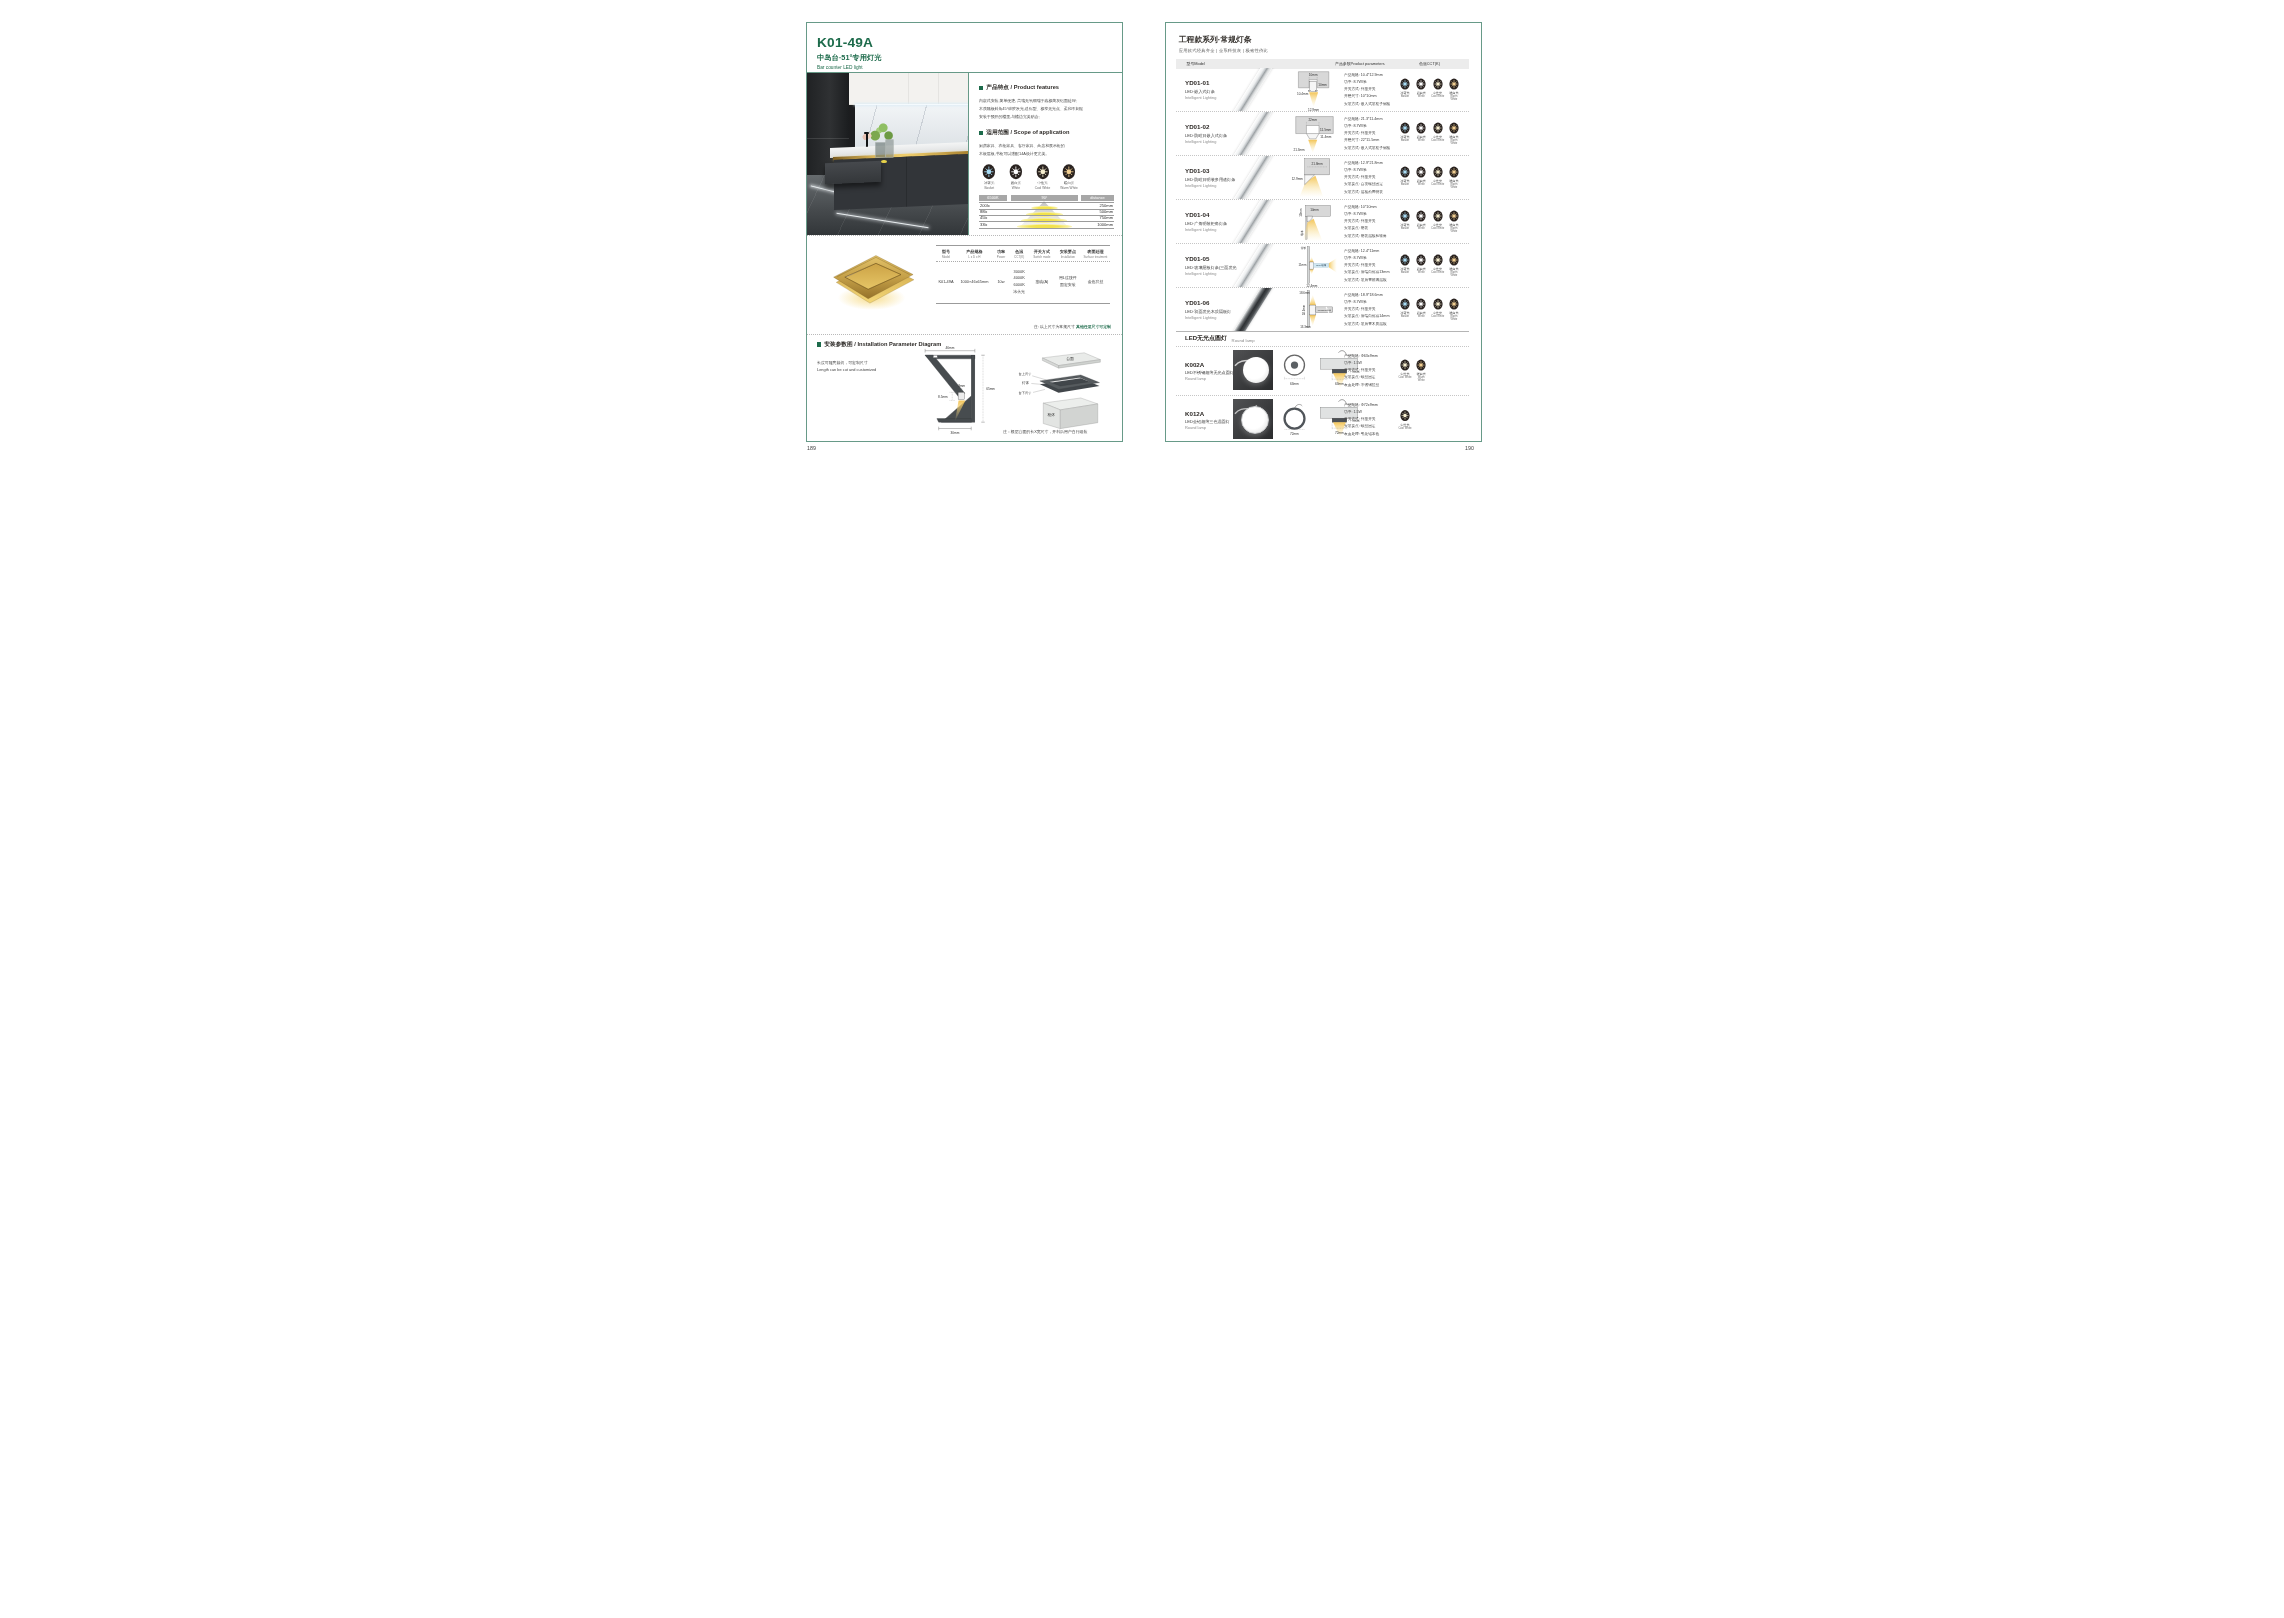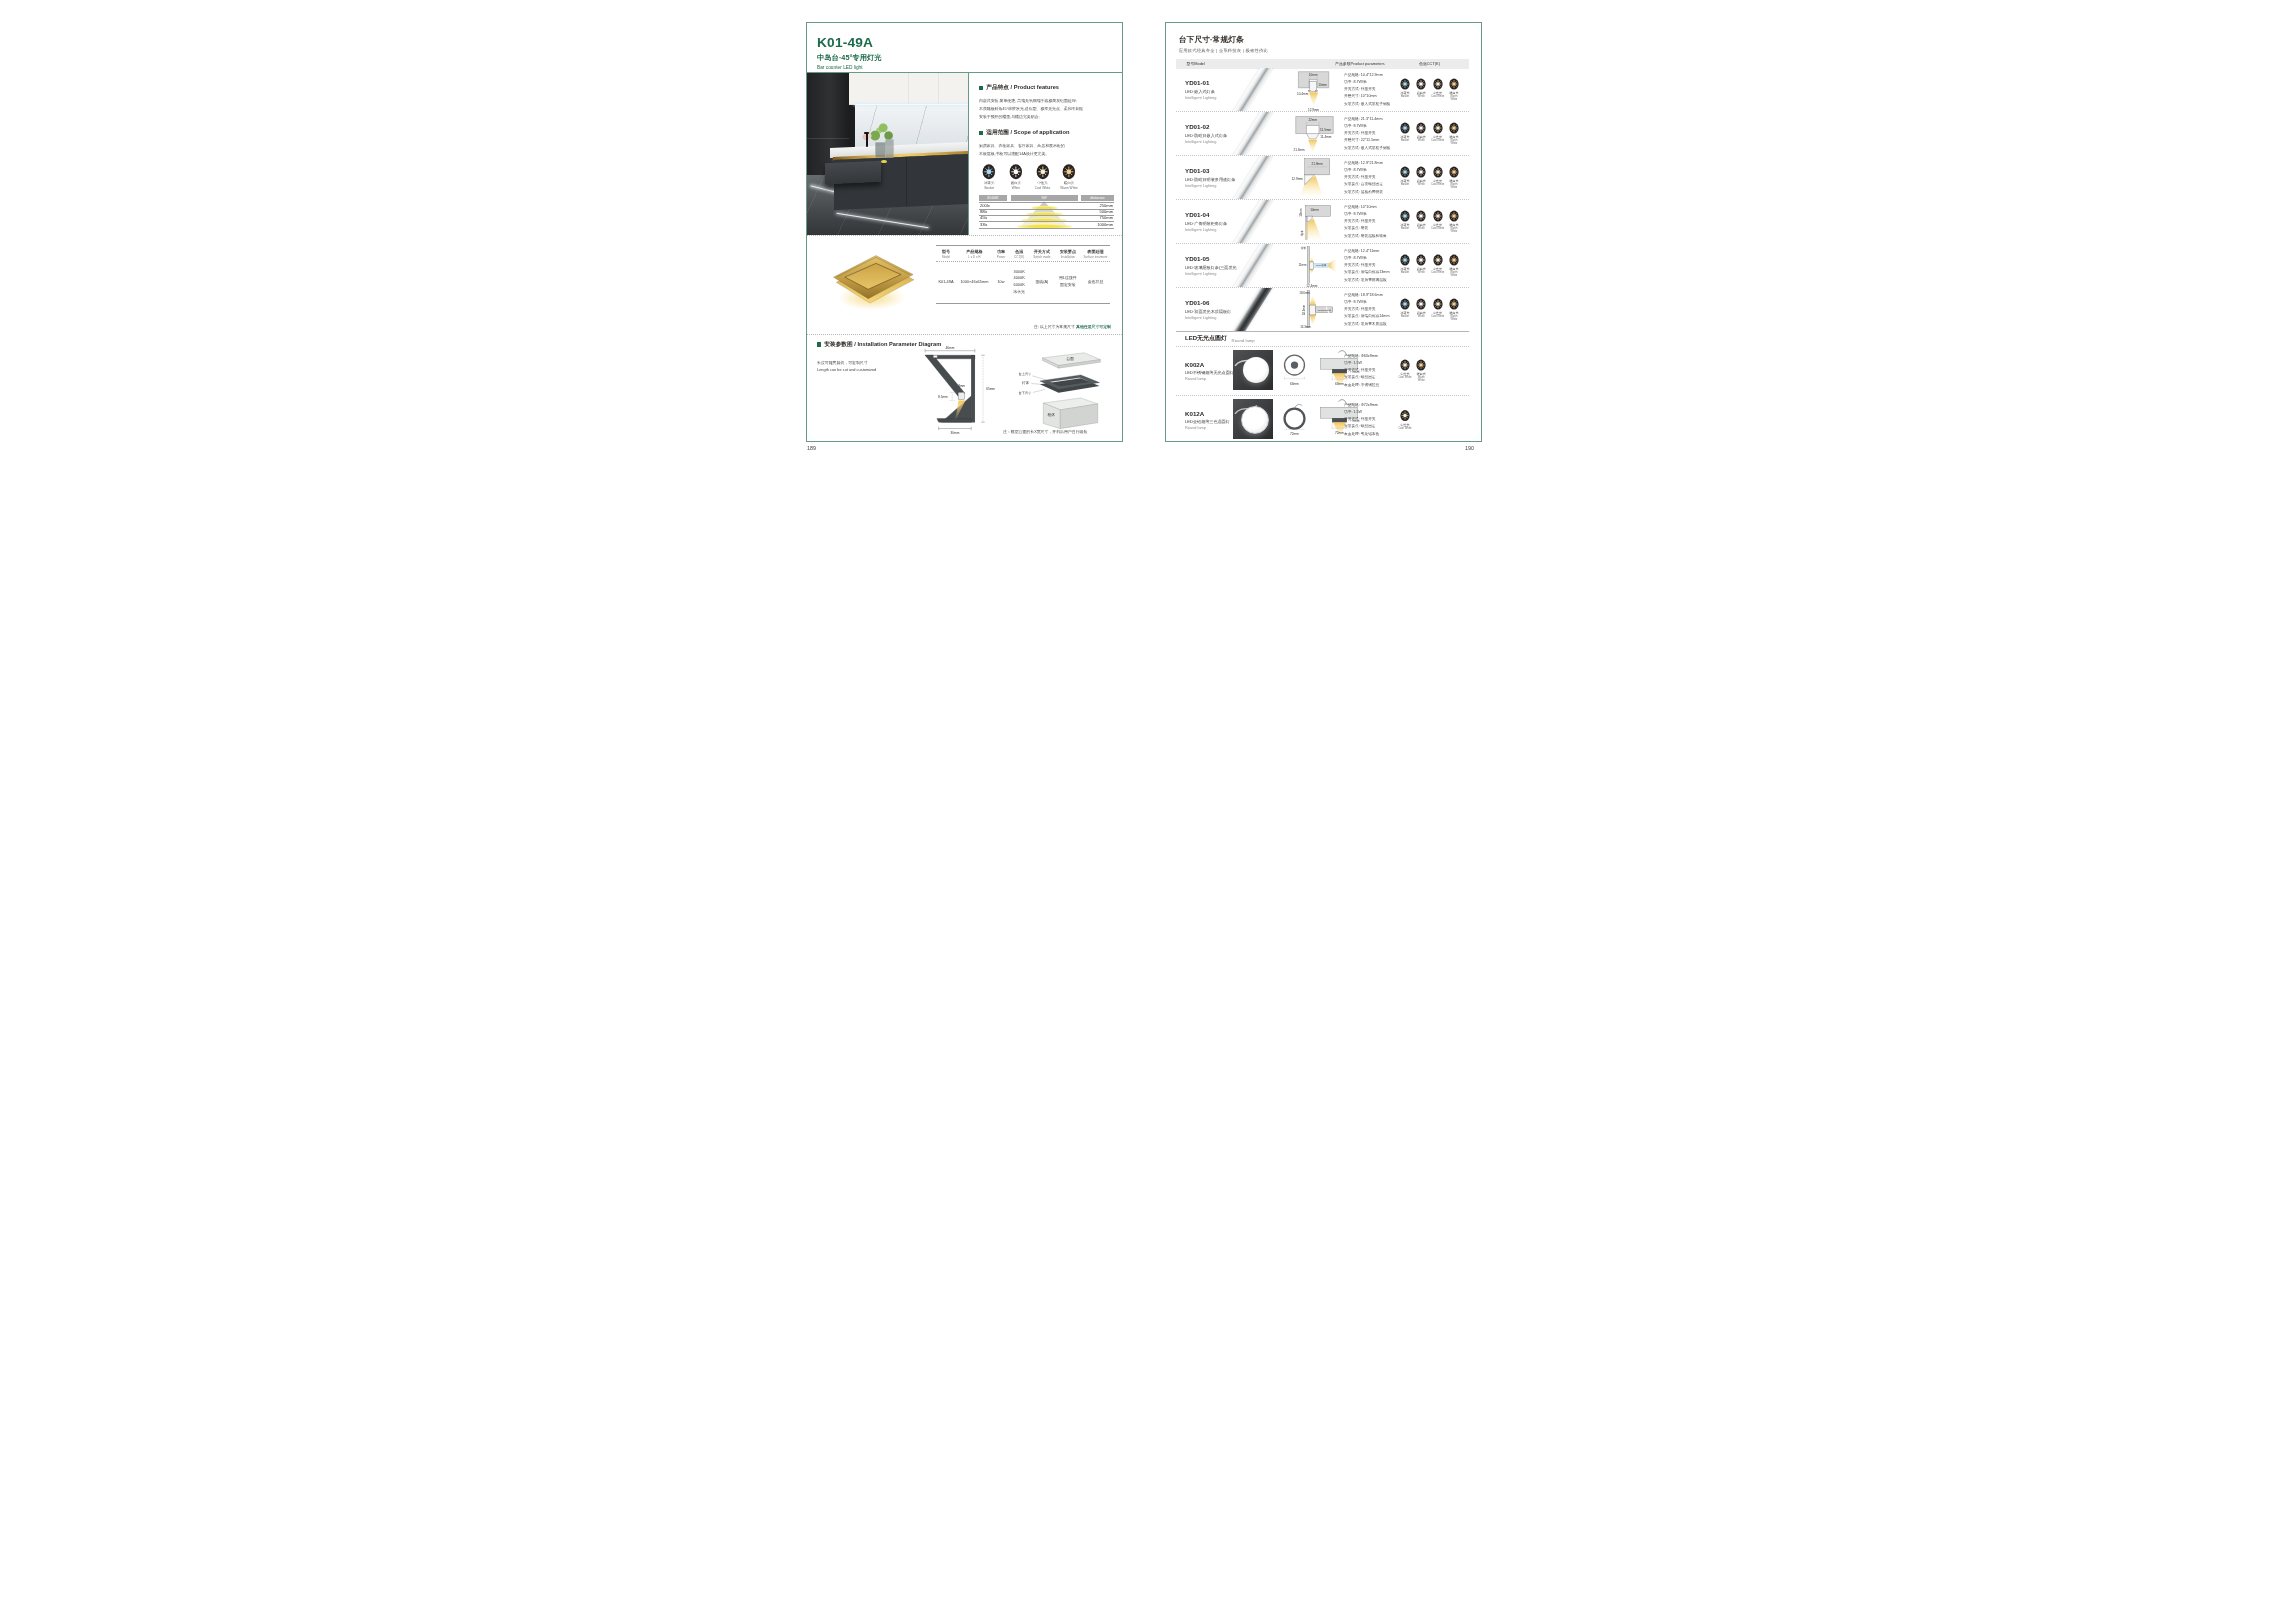--- a/index.html
+++ b/index.html
@@ -173,21 +173,21 @@
     </g>
   </defs>
 </svg>
 
 <div class="canvas">
 
   <div class="page page-left">
 
     <div class="lp-title">
       <div class="lp-model">K01-49A</div>
-      <div class="lp-sub-cn">中岛台·45°专用灯光</div>
+      <div class="lp-sub-cn">中岛台·51°专用灯光</div>
       <div class="lp-sub-en">Bar counter LED light</div>
     </div>
 
     <div class="lp-top">
       <div class="photo">
         <div class="ph ph-uc"></div>
         <div class="ph ph-bs">
             <i></i>
           </div>
         <div class="ph ph-glow"></div>
@@ -406,21 +406,21 @@
         <polygon points="64,122 152,110 192,124 104,138" fill="#eceeec" stroke="#8a8a8a" stroke-width=".7"></polygon>
         <polygon points="64,122 104,138 104,182 64,170" fill="#e2e4e2" stroke="#8a8a8a" stroke-width=".7"></polygon>
         <polygon points="104,138 192,124 192,168 104,182" fill="#d2d4d2" stroke="#8a8a8a" stroke-width=".7"></polygon>
         <text x="74" y="152" font-size="9" fill="#333">柜体</text>
       </svg>
       <div class="inst-note">注：根据台面的长X宽尺寸，开料后用户自行组装</div>
     </div>
   </div>
 
   <div class="page page-right">
-    <div class="rp-title">台下尺寸·常规灯条</div>
+    <div class="rp-title">工程款系列·常规灯条</div>
     <div class="rp-sub">应用款式经典齐全 | 全系科技灰 | 极致性价比</div>
     <div class="rp-bar">
       <span class="rb0">型号Model</span>
       <span class="rb1">产品参数Product parameters</span>
       <span class="rb2">色温CCT(K)</span>
     </div>
 
     <div class="rows">
 
       <div class="prow">

